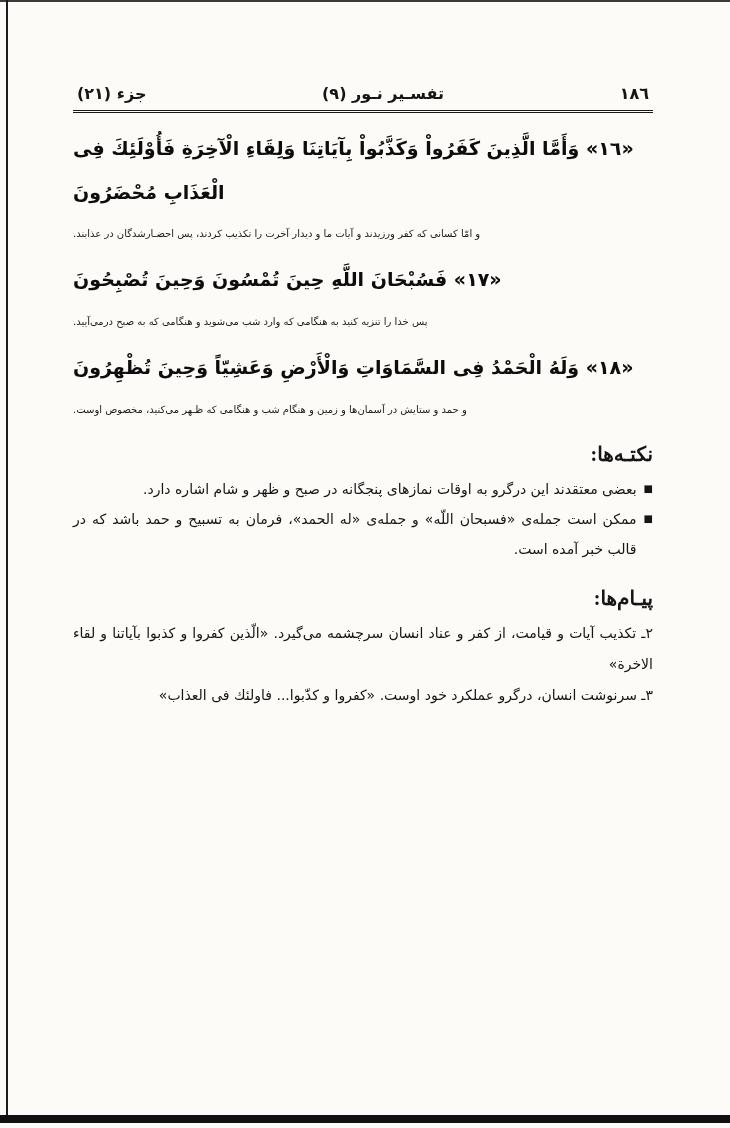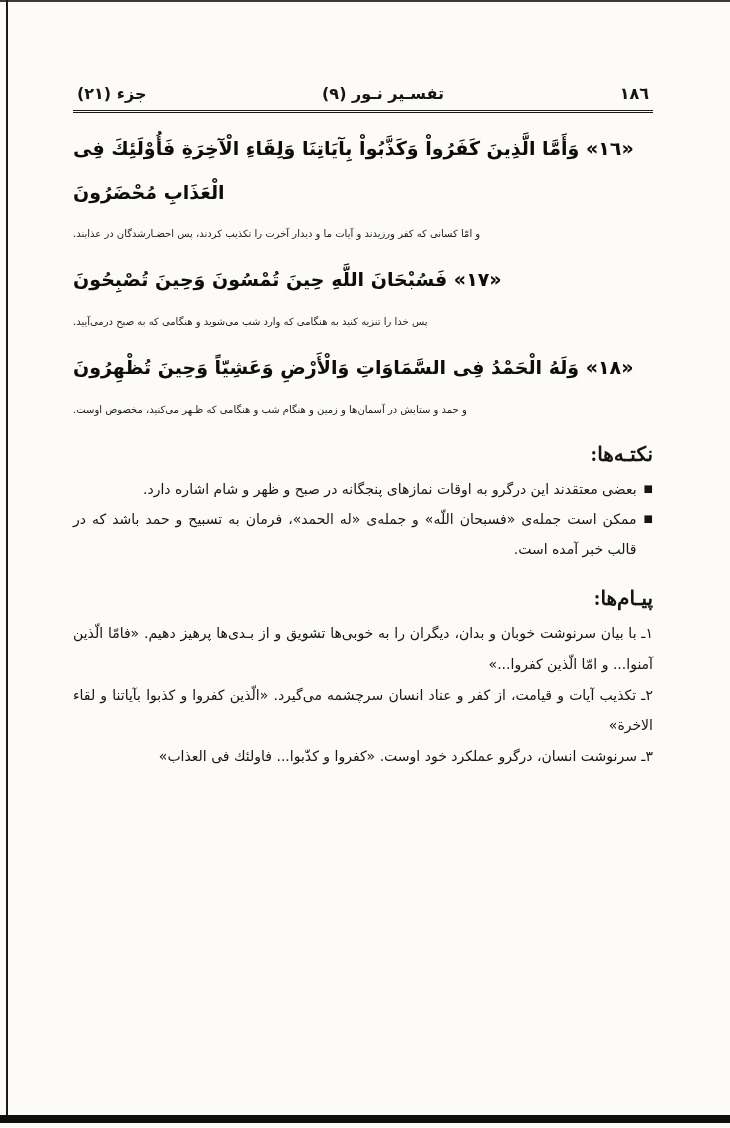--- a/index.html
+++ b/index.html
@@ -117,20 +117,19 @@
       </div>
       <div class="note-item">
         <span class="bullet">■</span>
         <p class="note-text">ممكن است جمله‌ى «فسبحان اللّه» و جمله‌ى «له الحمد»، فرمان به تسبيح و حمد باشد كه در قالب خبر آمده است.</p>
       </div>
     </section>
 
     <section class="section">
       <h2 class="section-heading">پيـام‌ها:</h2>
       <div class="messages-list">
-        <p class="message-item">١ـ با بيان سرنوشت خوبان و بدان، ديگران را به خوبى‌ها تشويق و از بـدى‌ها پرهيز دهيم. «فامّا الّذين آمنوا... و امّا الّذين كفروا...»</p>
         <p class="message-item">٢ـ تكذيب آيات و قيامت، از كفر و عناد انسان سرچشمه مى‌گيرد. «الّذين كفروا و كذبوا بآياتنا و لقاء الاخرة»</p>
         <p class="message-item">٣ـ سرنوشت انسان، درگرو عملكرد خود اوست. «كفروا و كذّبوا... فاولئك فى العذاب»</p>
       </div>
     </section>
 
   </div>
 </div>
 
 </body></html>

